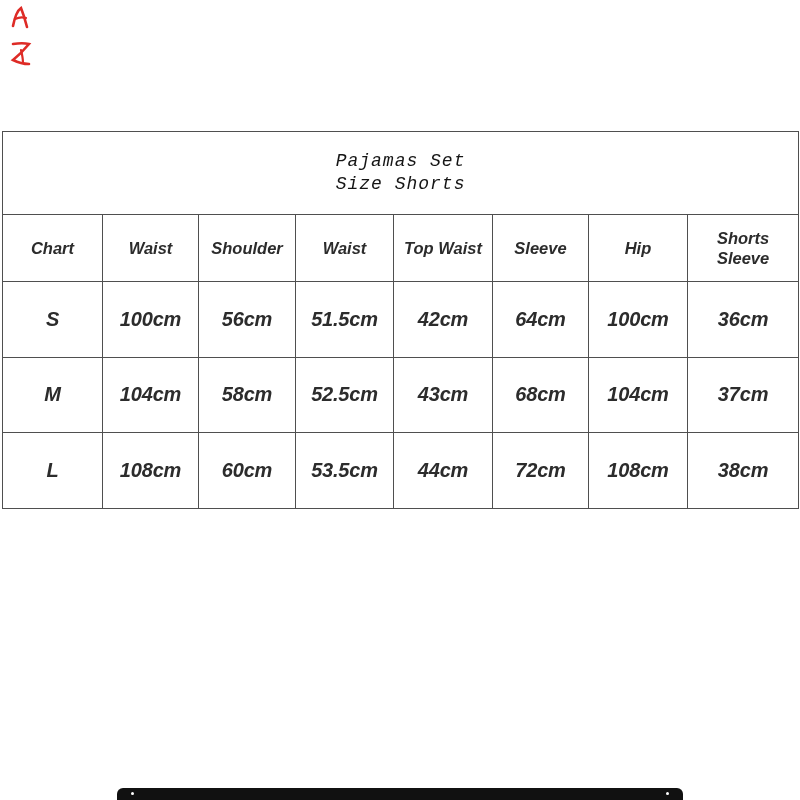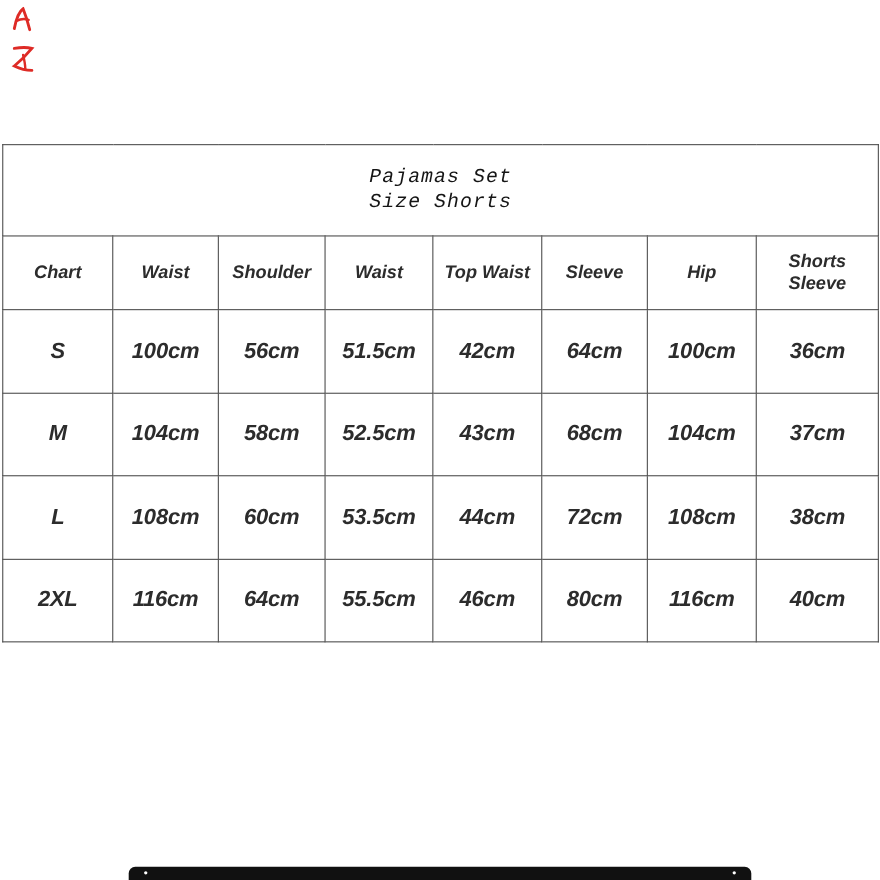--- a/index.html
+++ b/index.html
@@ -177,30 +177,20 @@
       <td>108cm</td>
       <td>60cm</td>
       <td>53.5cm</td>
       <td>44cm</td>
       <td>72cm</td>
       <td>108cm</td>
       <td>38cm</td>
     </tr>
 
 
-    <tr class="data-row">
-      <td>2XL</td>
-      <td>116cm</td>
-      <td>64cm</td>
-      <td>55.5cm</td>
-      <td>46cm</td>
-      <td>80cm</td>
-      <td>116cm</td>
-      <td>40cm</td>
-    </tr>
   </tbody>
     </table>
 
   <div class="bottom-bar">
     <span class="dot left"></span>
     <span class="dot right"></span>
   </div>
 
 </div>
 

